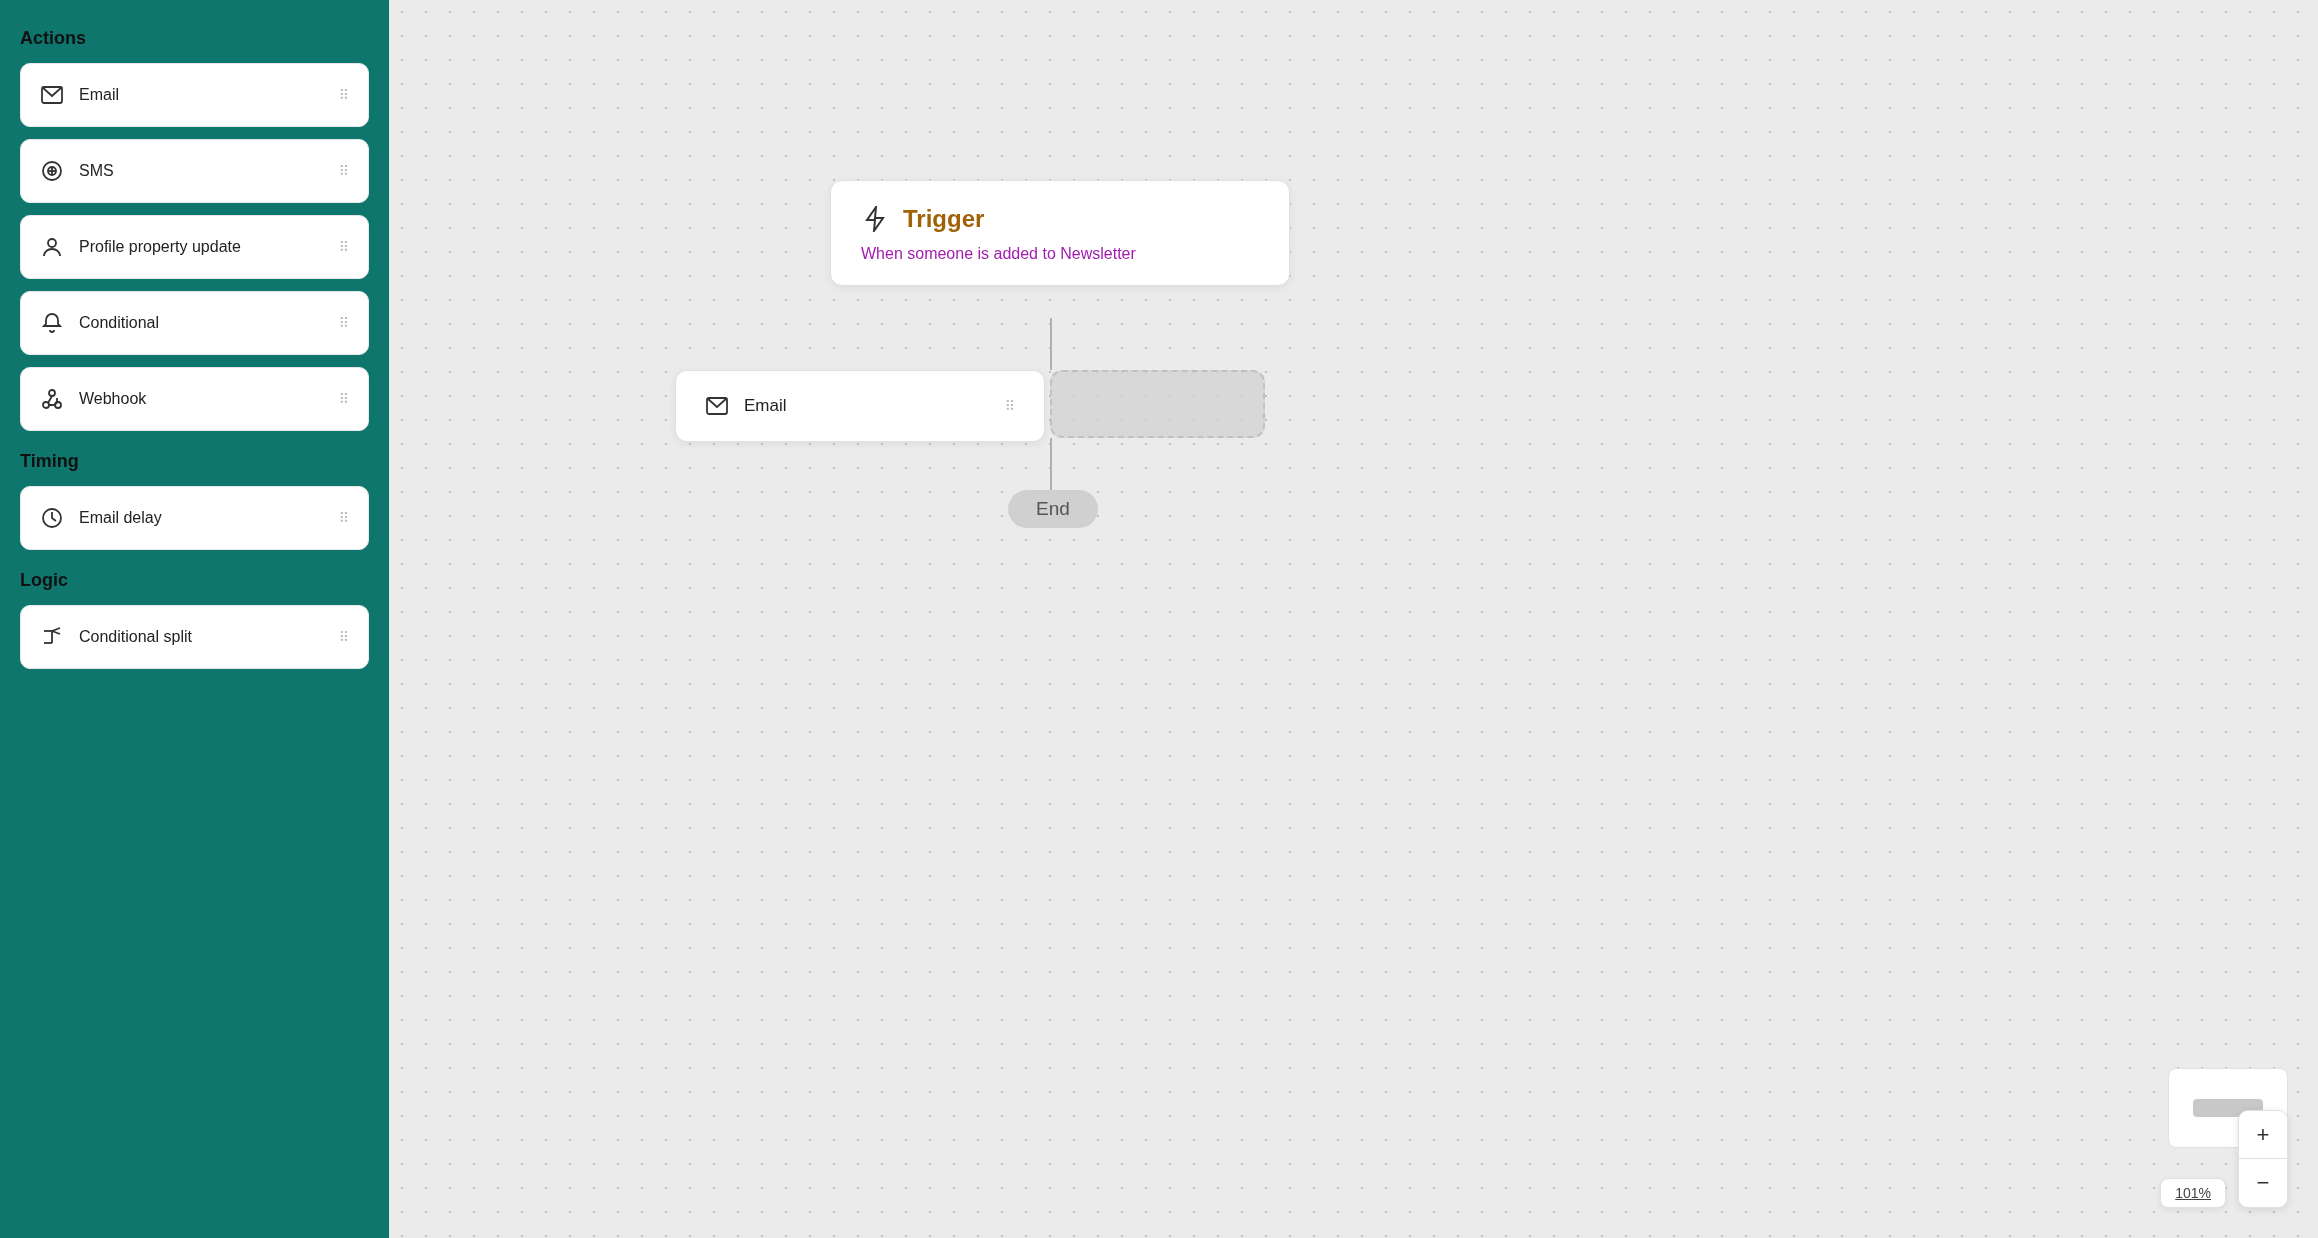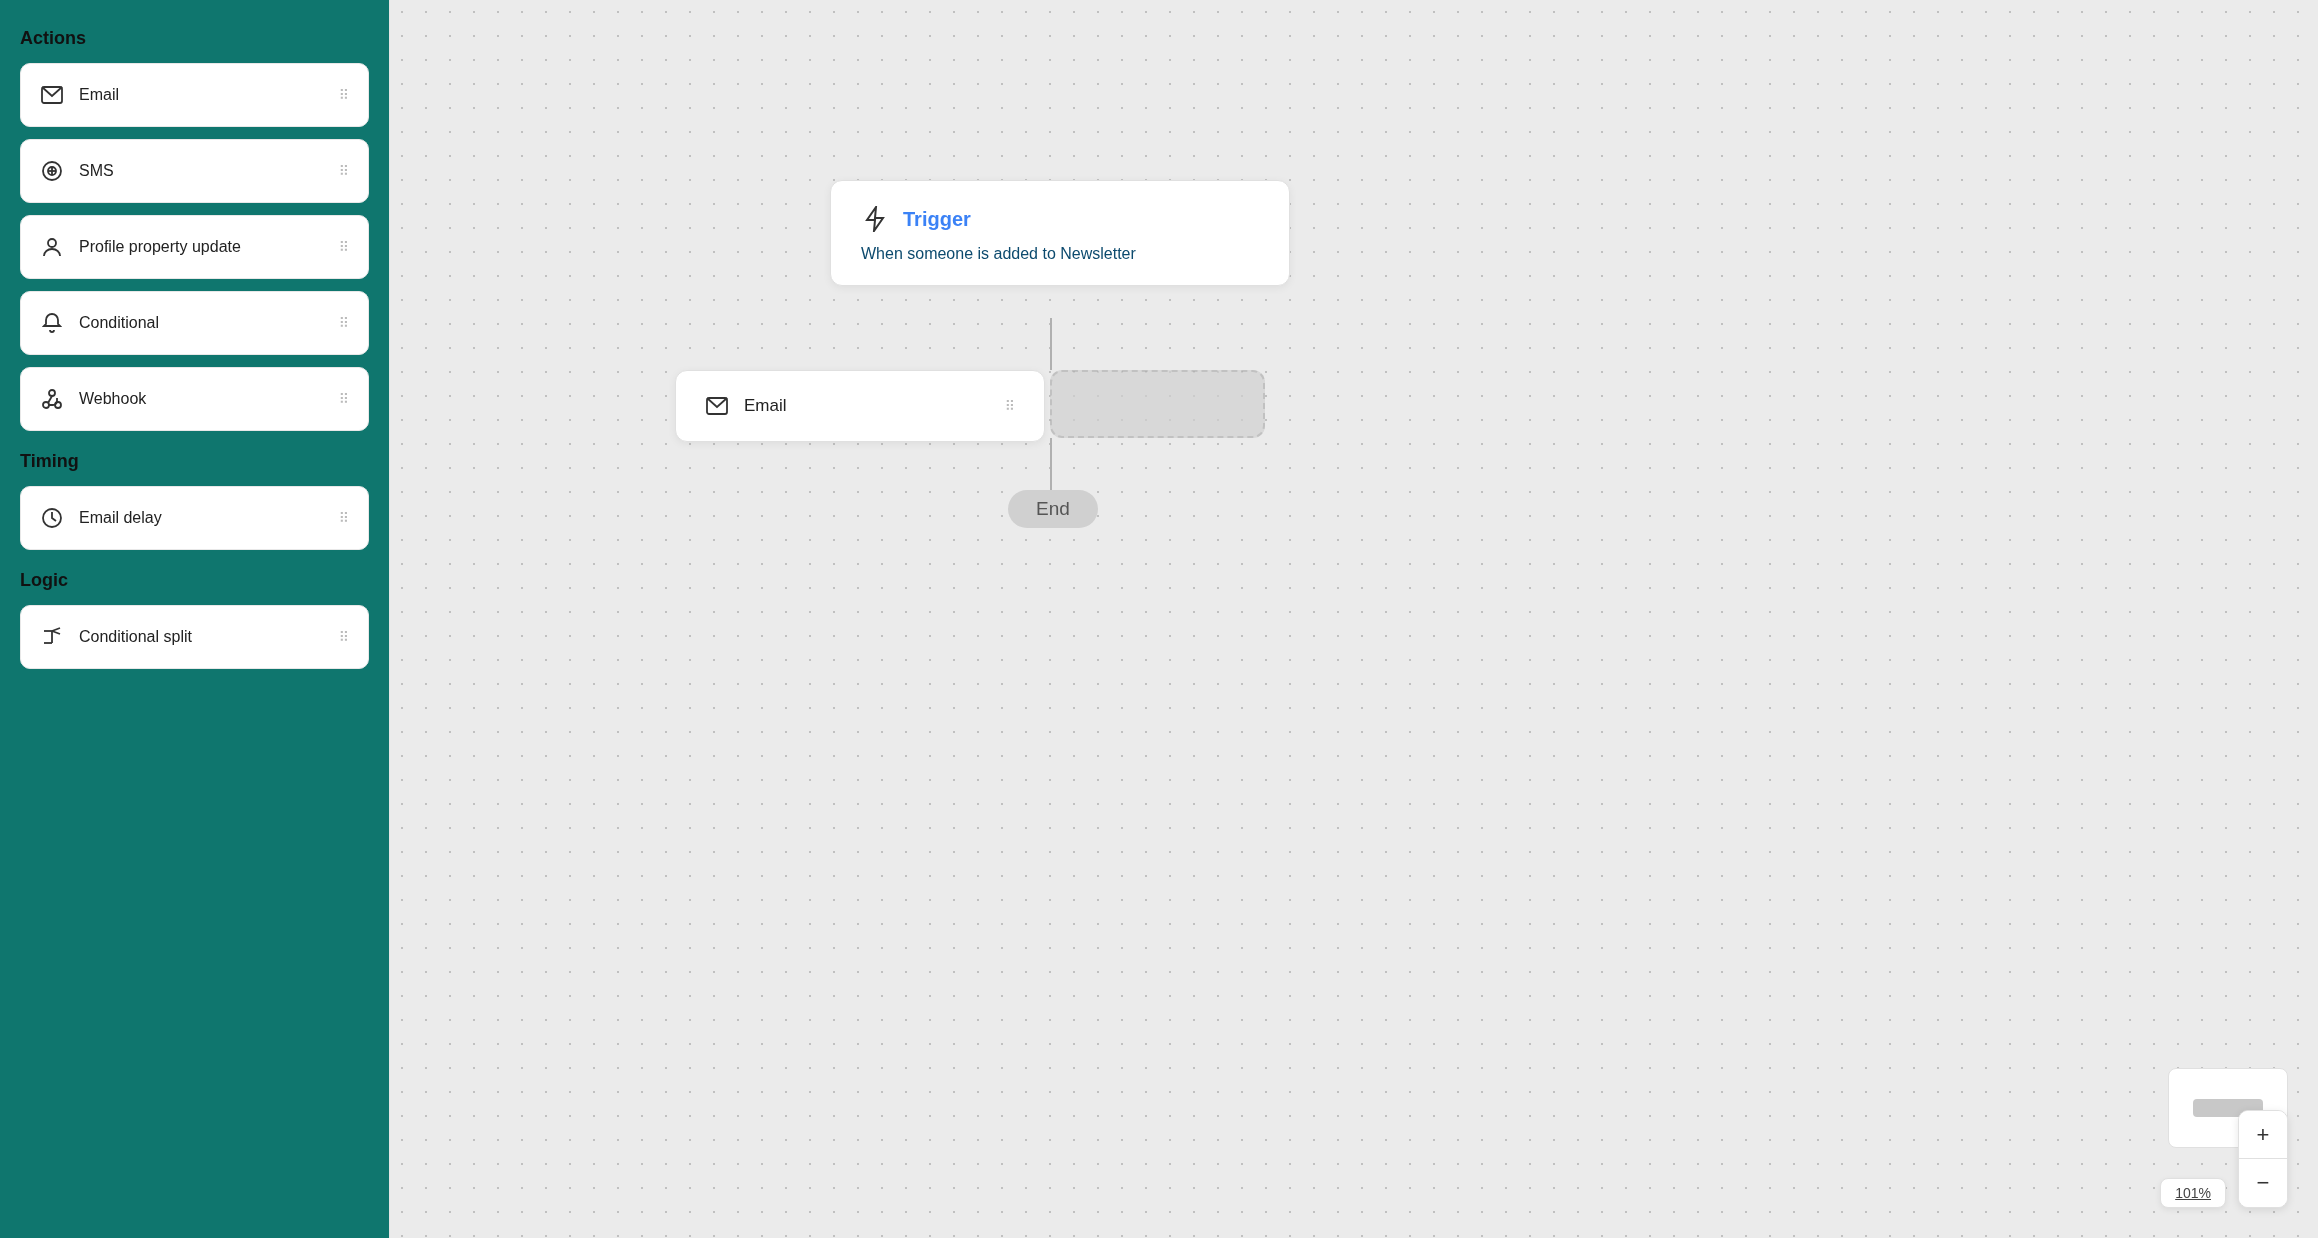--- a/index.html
+++ b/index.html
@@ -96,28 +96,28 @@
 
     .trigger-icon {
       width: 32px;
       height: 32px;
       display: flex;
       align-items: center;
       justify-content: center;
     }
 
     .trigger-title {
-      font-size: 20px;
+      font-size: 24px;
       font-weight: 700;
-      color: #3b82f6;
+      color: #a16207;
     }
 
     .trigger-subtitle {
       font-size: 16px;
-      color: #0c4a6e;
+      color: #a21caf;
       margin-left: 2px;
     }
 
     
     .connector-line {
       position: absolute;
       left: 660px;
       top: 318px;
       width: 2px;
       height: 52px;

